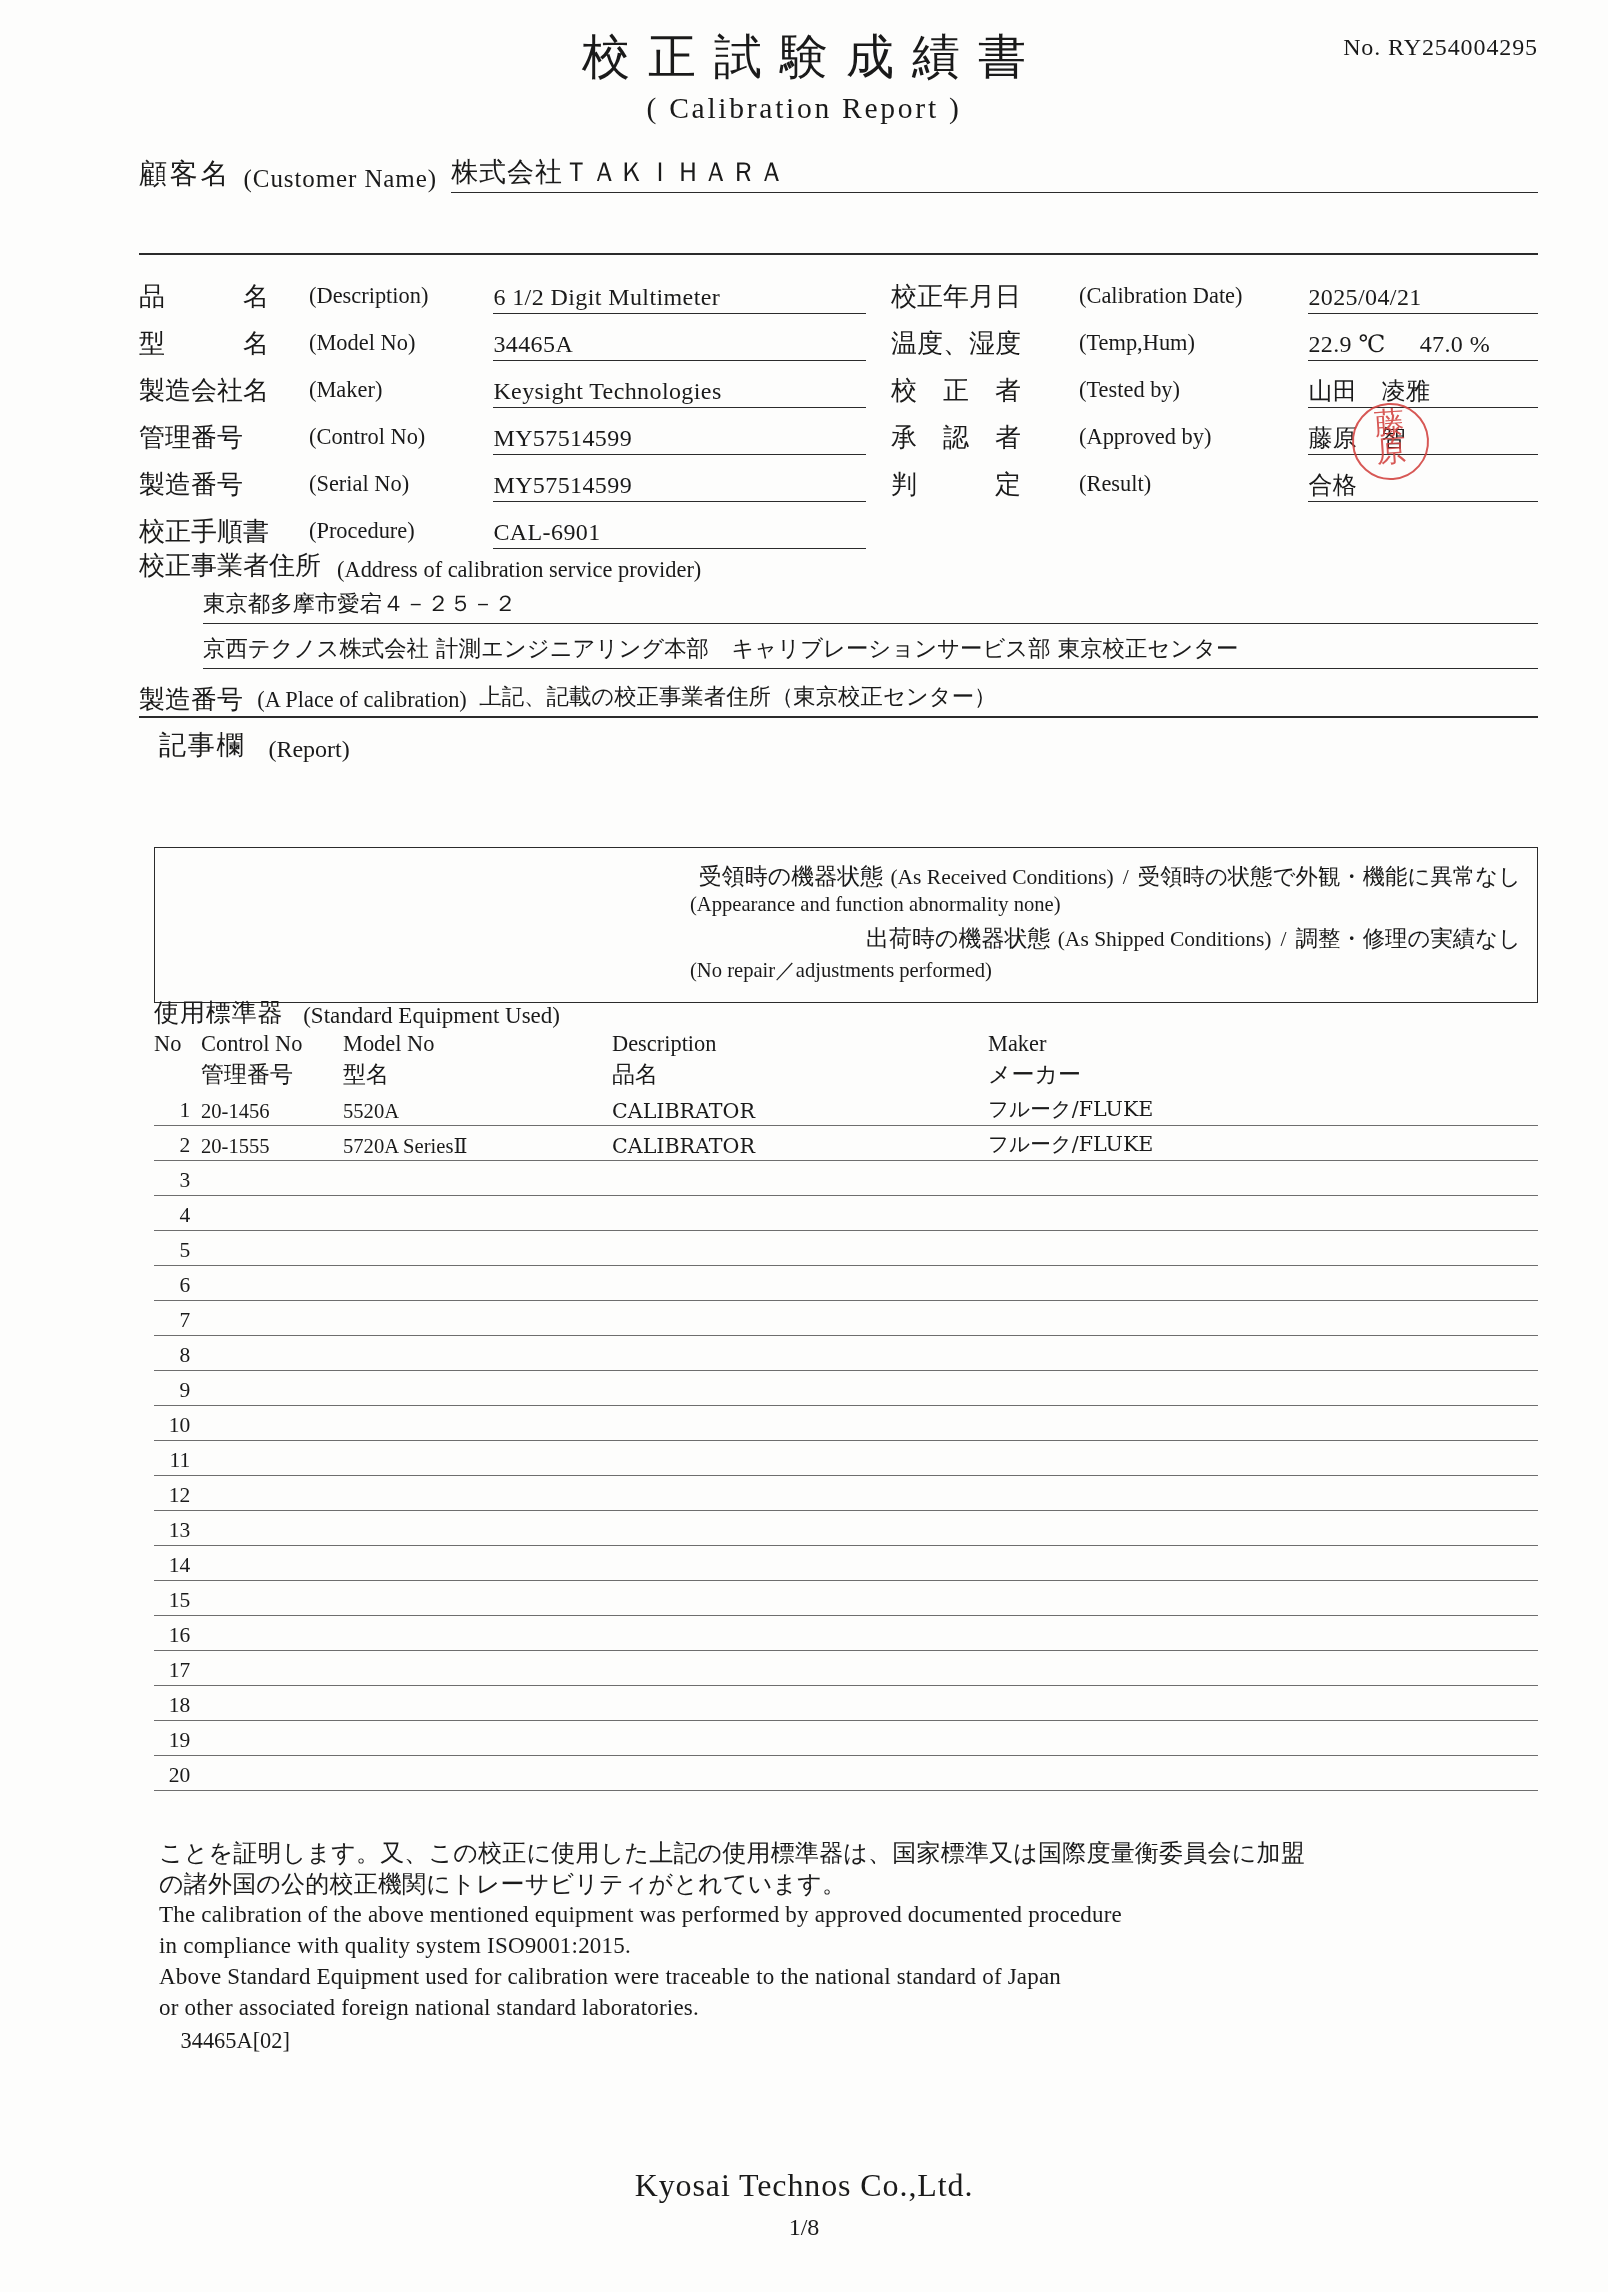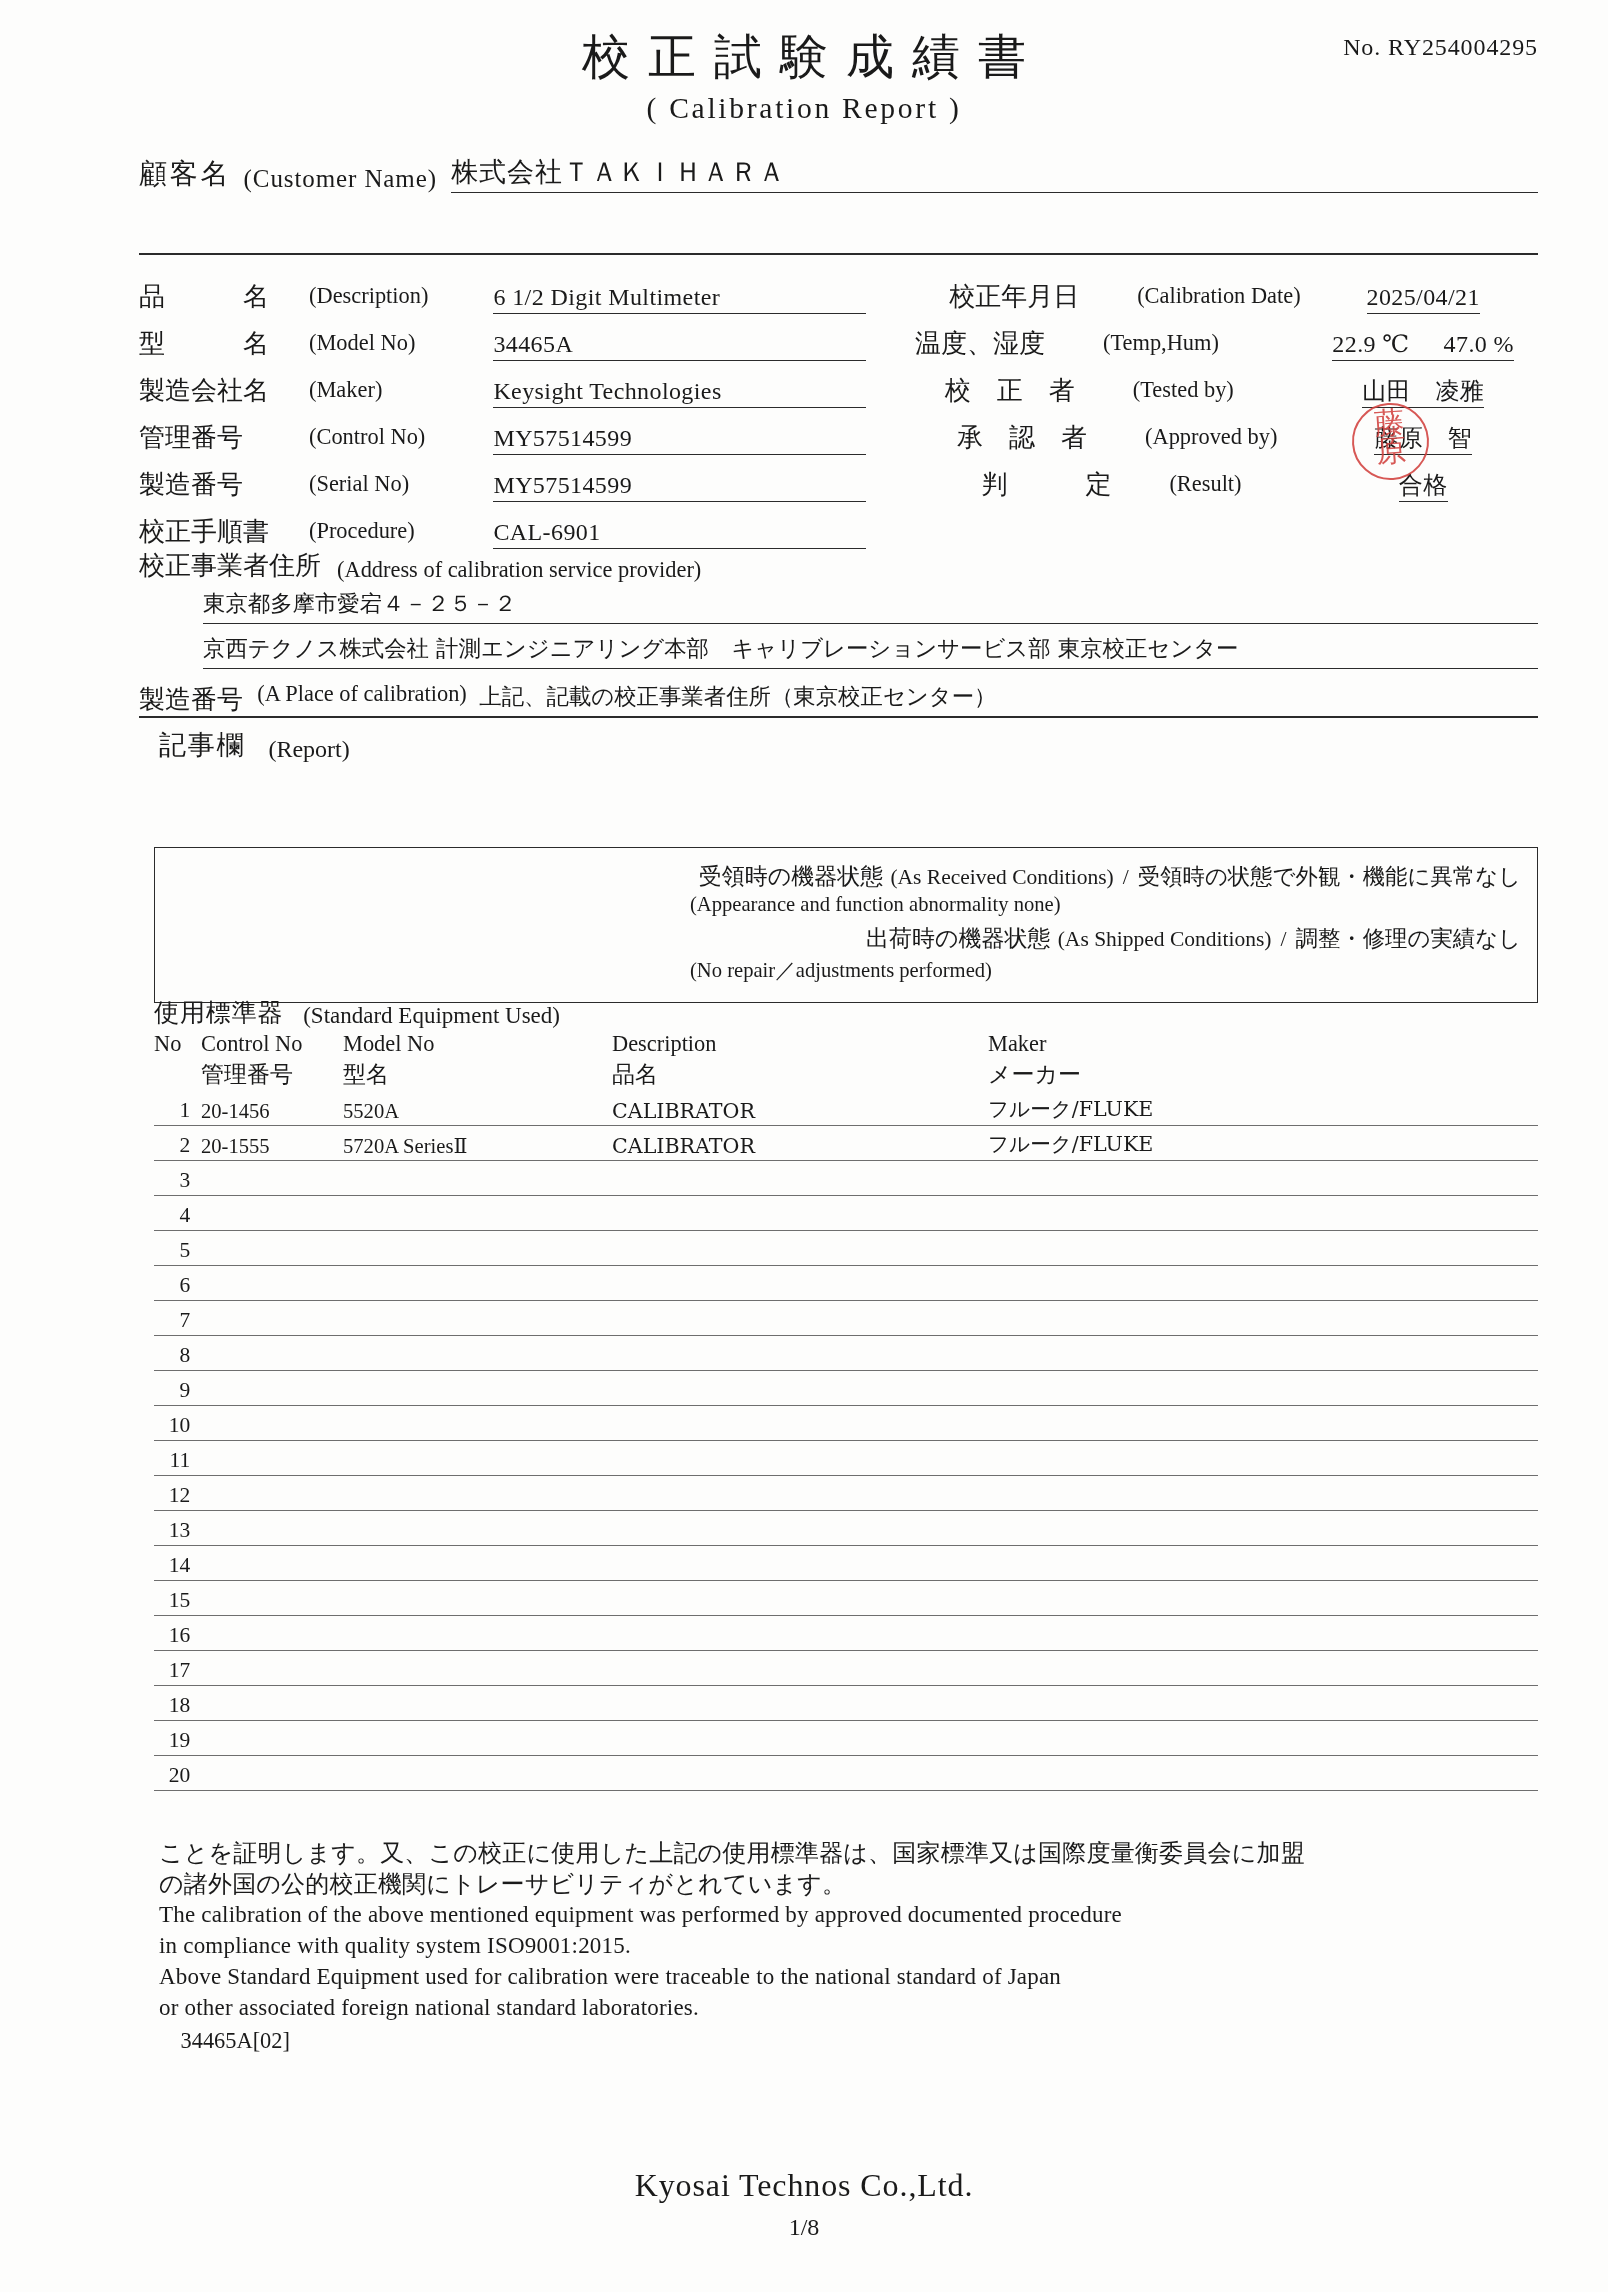--- a/index.html
+++ b/index.html
@@ -95,21 +95,21 @@
   
   .info {
     position: absolute;
     top: 267px;
     left: 139px;
     right: 70px;
     display: flex;
   }
   .info-col { display: flex; flex-direction: column; }
   .col-left  { width: 752px; }
-  .col-right { flex: 1; align-items: center; }
+  .col-right { flex: 1; }
 
   .f-row {
     display: flex;
     align-items: flex-end;
     height: 47px;
   }
   .f-lab-ja {
     font-size: 26px;
     font-family: "DejaVu Serif", serif;
     white-space: nowrap;
@@ -209,21 +209,21 @@
   }
   .place-row .ja {
     font-size: 26px;
     font-family: "DejaVu Serif", serif;
     white-space: nowrap;
   }
   .place-row .en {
     font-size: 22.4px;
     margin-left: 14.3px;
     white-space: nowrap;
-    padding-bottom: 10px;
+    padding-bottom: 4px;
   }
   .place-row .val {
     flex: 1;
     margin-left: 12.5px;
     font-size: 22.4px;
     font-family: "DejaVu Serif", serif;
     border-bottom: 1.8px solid #2b2b2b;
     padding-bottom: 3.6px;
     white-space: nowrap;
   }

